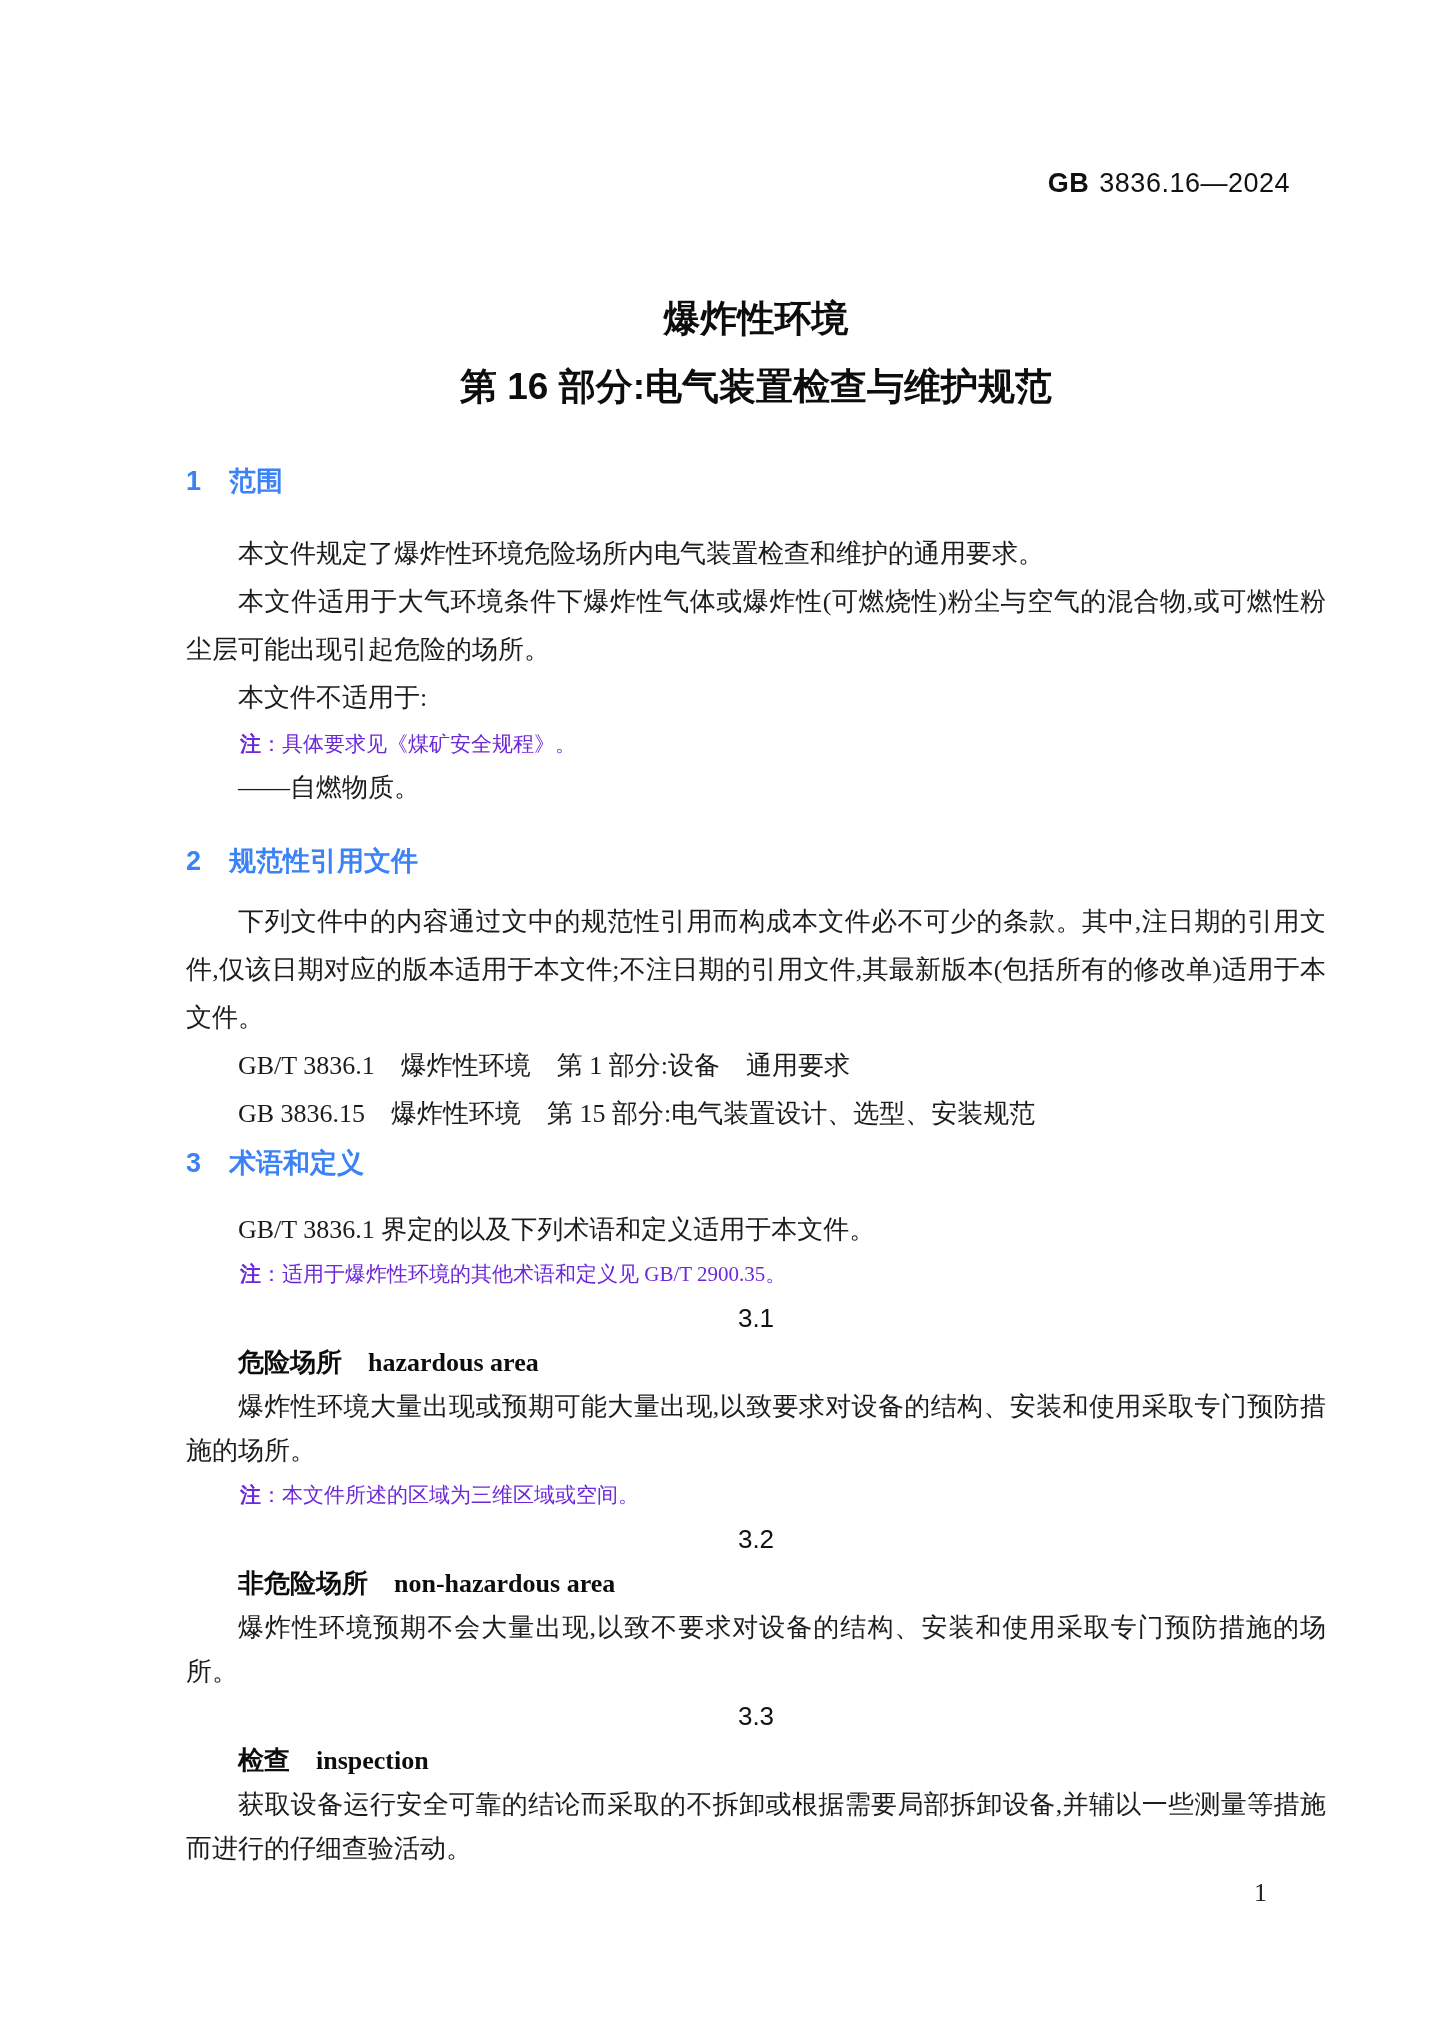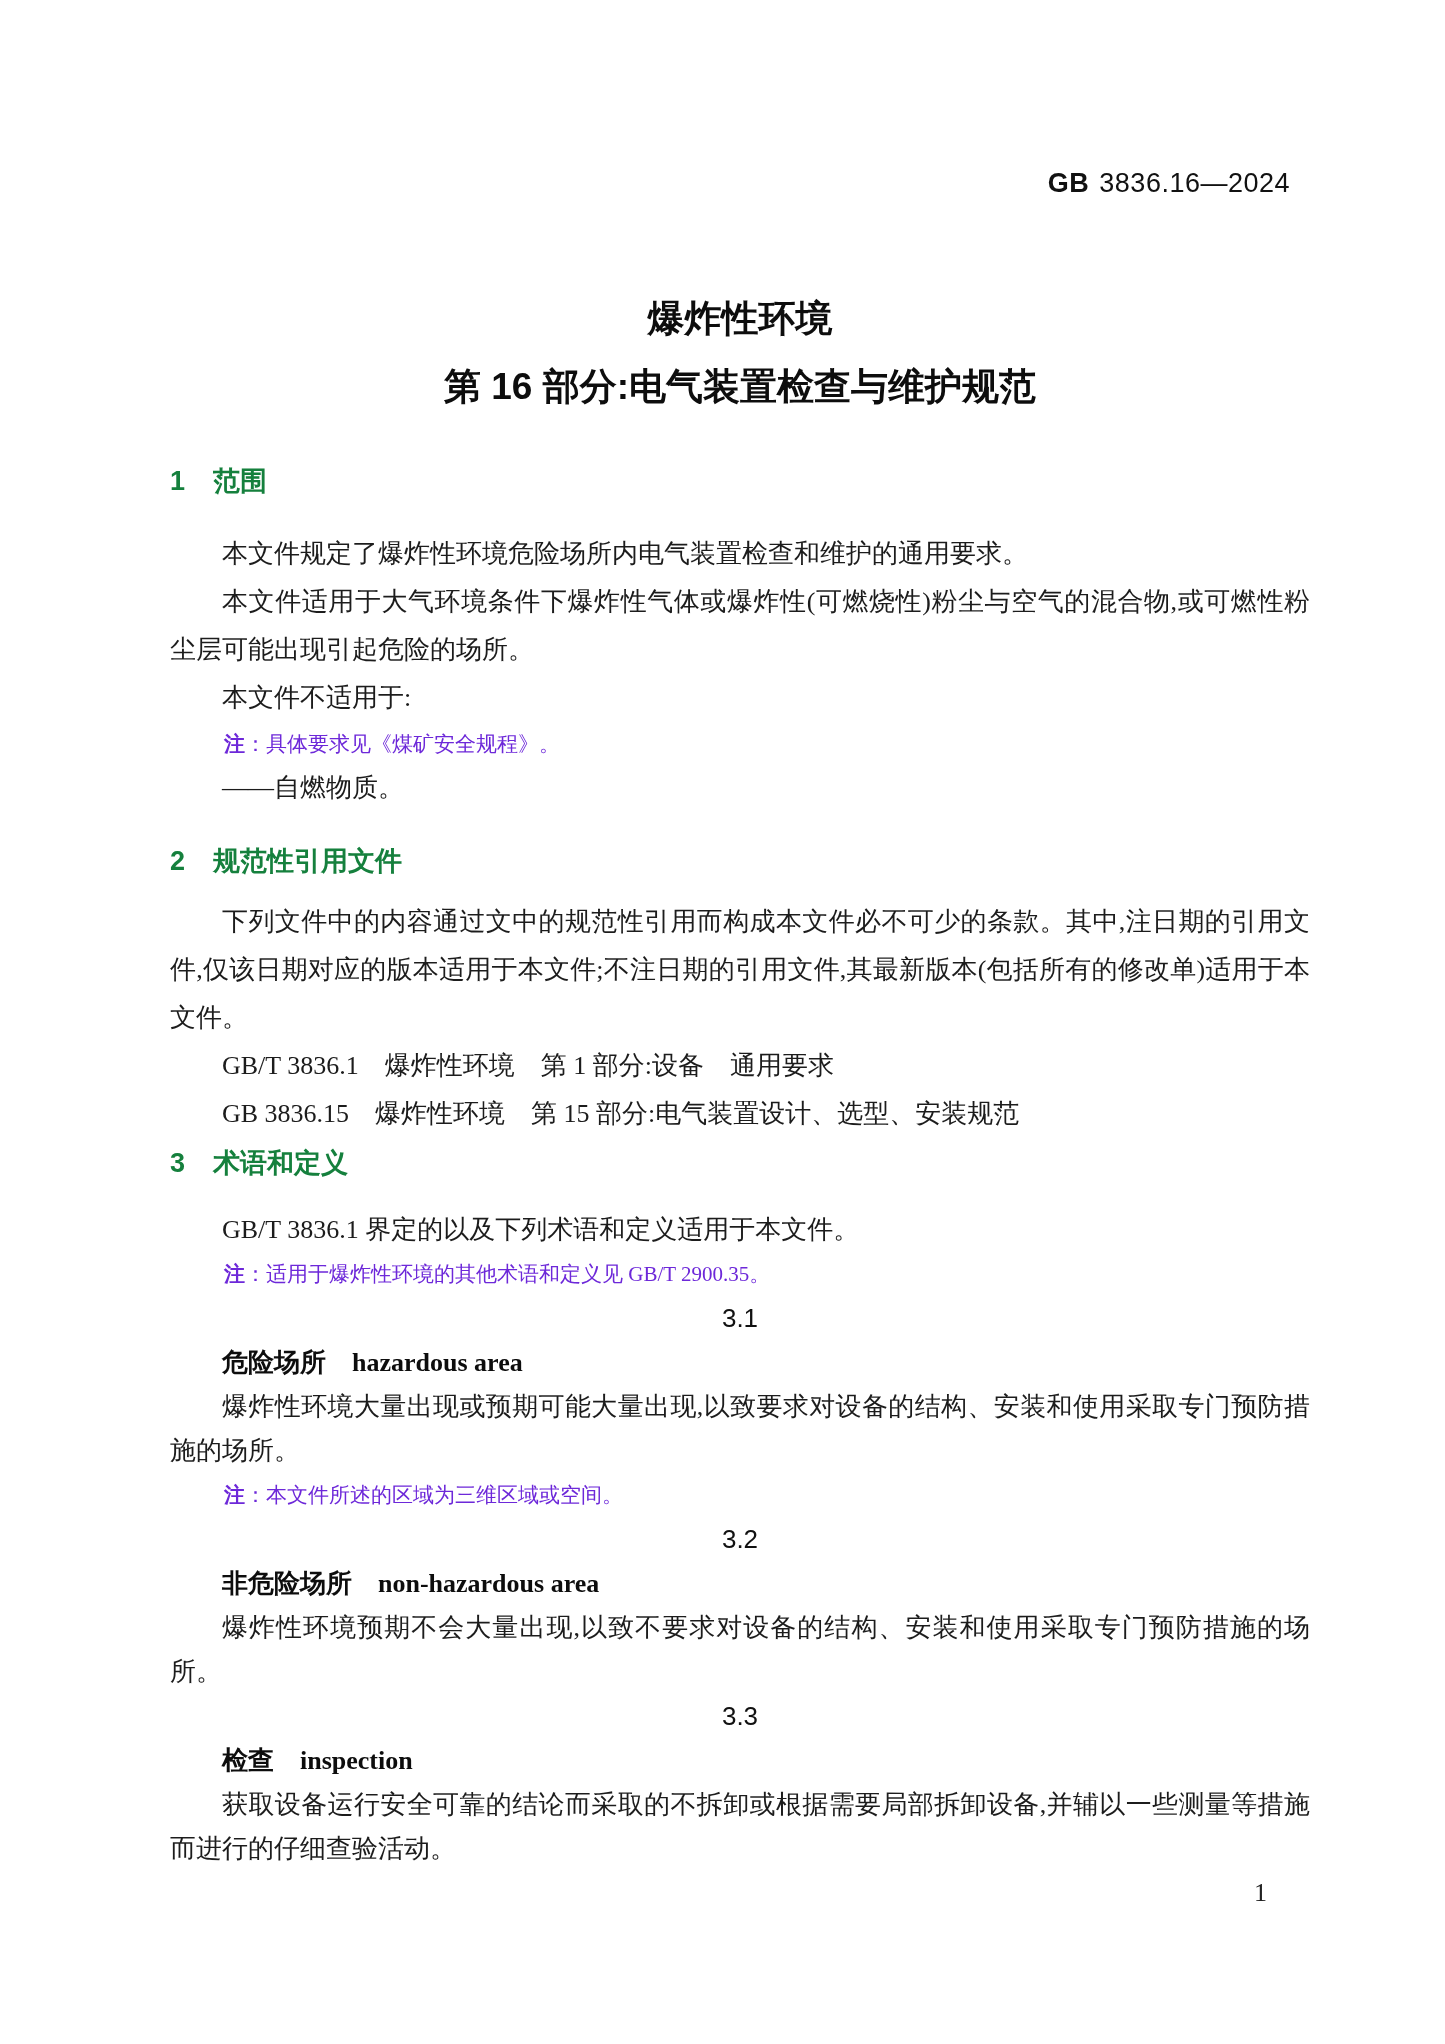--- a/index.html
+++ b/index.html
@@ -19,40 +19,40 @@
     right: 155px;
     font-family: "Liberation Sans", sans-serif;
     font-size: 27px;
     letter-spacing: 0.5px;
     color: #111;
   }
   .doc-num .gb { font-weight: 700; margin-right: 10px; }
   .doc-num .num { font-weight: 500; }
   .content {
     position: absolute;
-    left: 170px;
+    left: 186px;
     top: 0;
     width: 1140px;
     padding-top: 296px;
   }
   .title {
     text-align: center;
     font-family: "Liberation Sans", sans-serif;
     font-weight: 700;
     font-size: 37px;
     line-height: 46px;
     color: #0d0d0d;
   }
   .t2 { margin-top: 22px; }
   .sec-h {
     font-family: "Liberation Sans", sans-serif;
     font-weight: 700;
     font-size: 27px;
     line-height: 30px;
-    color: #15803d;
+    color: #3b82f6;
   }
   .sec-h .sec-no { display: inline-block; margin-right: 28px; }
   .para {
     margin: 0;
     font-size: 26px;
     line-height: 48px;
     text-align: justify;
     color: #1c1c1c;
   }
   .def { line-height: 44px; }

